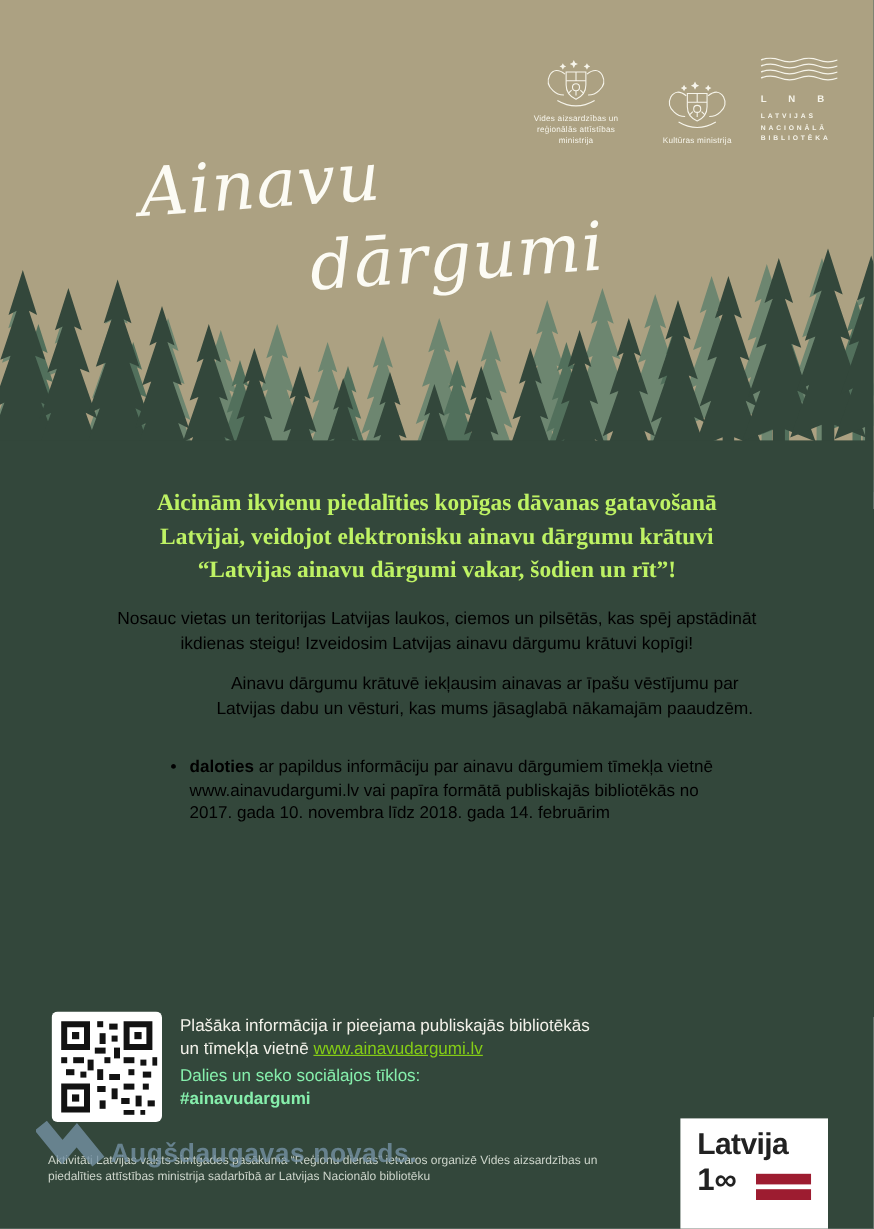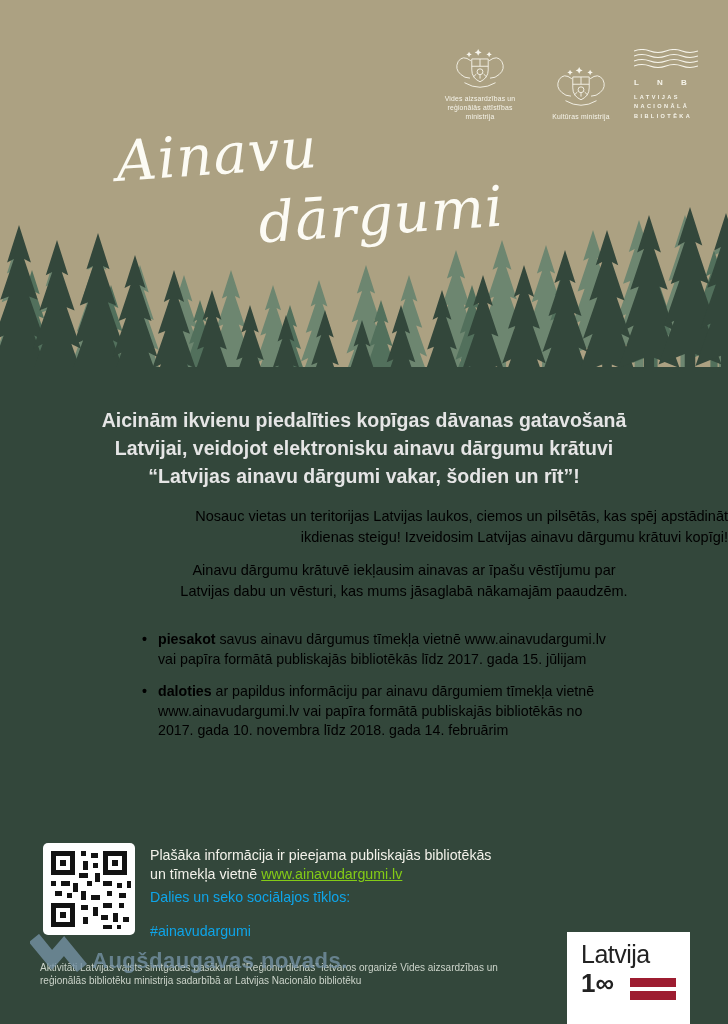--- a/index.html
+++ b/index.html
@@ -23,47 +23,47 @@
   .lnb-caption{font-size:5.6px;line-height:9.5px;letter-spacing:2.4px;font-weight:bold;}
 
   
   .script{
     position:absolute;color:#fcfbf4;font-family:"DejaVu Serif",serif;
     font-style:italic;font-size:56px;transform:rotate(-4deg);letter-spacing:1px;
   }
   .script1{left:116px;top:122px;}
   .script2{left:258px;top:182px;}
   .heading{position:absolute;left:0;top:406px;width:728px;text-align:center;
-    font-size:19.5px;font-weight:bold;line-height:28px;color:#e5e5e5;}
-  .para1{position:absolute;left:0;top:506px;width:728px;text-align:right;
+    font-size:19.5px;font-weight:bold;line-height:28px;color:#bef264;font-family:Liberation Serif, serif;}
+  .para1{position:absolute;left:0;top:506px;width:728px;text-align:center;
     font-size:14.5px;line-height:21px;}
   .para2{position:absolute;left:0;top:560px;width:728px;text-align:center;
     font-size:14.5px;line-height:21px;padding-left:40px;}
   .list{position:absolute;left:142px;top:630px;width:478px;font-size:14.2px;line-height:19.5px;}
   .list-intro{margin:0 0 12px 16px;}
   .bullet{display:flex;margin-bottom:13px;}
   .bullet .dot{width:16px;flex:0 0 16px;}
   .bullet .dot::before{content:"•";font-weight:bold;}
   .bullet p{margin:0;}
 
   
   .qr{position:absolute;left:43px;top:843px;display:block;}
   .info{position:absolute;left:150px;top:846px;width:350px;color:#f3f2ea;
     font-size:14.2px;line-height:19px;}
   .info a{color:#84cc16;text-decoration:underline;}
-  .social{position:absolute;left:150px;top:888px;width:350px;color:#0ea5e9;
+  .social{position:absolute;left:150px;top:888px;width:350px;color:#86efac;
     font-size:14.2px;line-height:19px;}
-  .hashtag{font-weight:normal;margin-top:15px;}
+  .hashtag{font-weight:bold;}
   .legal{position:absolute;left:40px;top:962px;width:470px;color:#ccd4ca;
     font-size:10px;line-height:12.5px;}
   .watermark{position:absolute;left:30px;top:930px;display:flex;align-items:flex-end;
     color:rgba(116,145,164,.8);pointer-events:none;}
   .watermark-text{font-size:22px;font-weight:bold;margin:18px 0 0 4px;letter-spacing:.5px;}
   .lv100{position:absolute;left:567px;top:932px;width:123px;height:92px;background:#ffffff;}
-  .lv100-word{position:absolute;left:14px;top:8px;font-size:25px;font-weight:normal;color:#222;letter-spacing:-.5px;}
+  .lv100-word{position:absolute;left:14px;top:8px;font-size:25px;font-weight:bold;color:#222;letter-spacing:-.5px;}
   .lv100-num{position:absolute;left:14px;top:36px;font-size:26px;font-weight:bold;color:#222;}
   .lv100 svg{position:absolute;left:63px;top:46px;}
 </style>
 </head>
 <body>
 
 <div class="page">
   <div class="sky"></div>
 
   <svg class="forest" viewBox="0 0 728 215" preserveAspectRatio="none">
@@ -190,24 +190,20 @@
   <div class="para1">
     <div>Nosauc vietas un teritorijas Latvijas laukos, ciemos un pilsētās, kas spēj apstādināt</div>
     <div>ikdienas steigu! Izveidosim Latvijas ainavu dārgumu krātuvi kopīgi!</div>
   </div>
   <div class="para2">
     <div>Ainavu dārgumu krātuvē iekļausim ainavas ar īpašu vēstījumu par</div>
     <div>Latvijas dabu un vēsturi, kas mums jāsaglabā nākamajām paaudzēm.</div>
   </div>
 
   <div class="list">
-    <div class="bullet">
-      <span class="dot"></span>
-      <p><b>piesakot</b><span> savus ainavu dārgumus tīmekļa vietnē www.ainavudargumi.lv vai papīra formātā publiskajās bibliotēkās līdz 2017. gada 15. jūlijam</span></p>
-    </div>
     <div class="bullet">
       <span class="dot"></span>
       <p><b>daloties</b><span> ar papildus informāciju par ainavu dārgumiem tīmekļa vietnē www.ainavudargumi.lv vai papīra formātā publiskajās bibliotēkās no 2017. gada 10. novembra līdz 2018. gada 14. februārim</span></p>
     </div>
   </div>
 
   <svg class="qr" width="92" height="92" viewBox="0 0 92 92">
     <rect x="0" y="0" width="92" height="92" rx="5" fill="#ffffff"></rect>
     <g fill="#121212">
       <path d="M8,8 h24 v24 h-24 Z M13,13 v14 h14 v-14 Z" fill-rule="evenodd"></path>
@@ -251,21 +247,21 @@
   <div class="info">
     <span>Plašāka informācija ir pieejama publiskajās bibliotēkās un tīmekļa vietnē </span><a href="#">www.ainavudargumi.lv</a>
   </div>
   <div class="social">
     <div>Dalies un seko sociālajos tīklos:</div>
     <div class="hashtag">#ainavudargumi</div>
   </div>
 
   <div class="legal">
     <div>Aktivitāti Latvijas valsts simtgades pasākuma “Reģionu dienas” ietvaros organizē Vides aizsardzības un</div>
-    <div>reģionālās bibliotēku ministrija sadarbībā ar Latvijas Nacionālo bibliotēku</div>
+    <div>piedalīties attīstības ministrija sadarbībā ar Latvijas Nacionālo bibliotēku</div>
   </div>
 
   <div class="watermark">
     <svg width="58" height="40" viewBox="0 0 58 40" fill="none">
       <path d="M4,4 L22,26 L34,12 L52,34" stroke="rgba(116,145,164,.8)" stroke-width="13"></path>
     </svg>
     <span class="watermark-text">Augšdaugavas novads.</span>
   </div>
 
   <div class="lv100">

